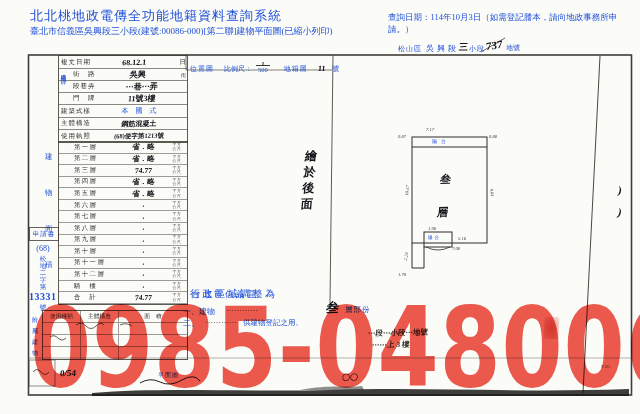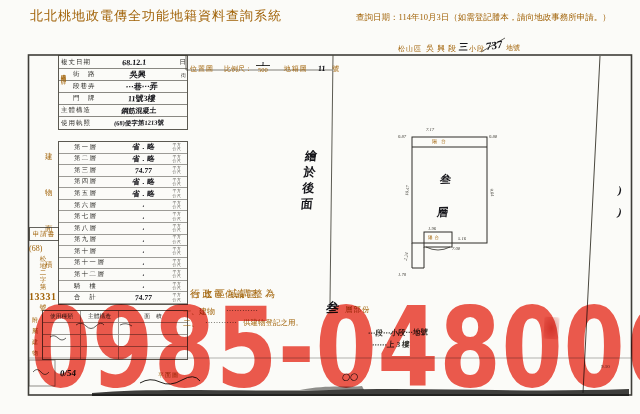--- a/index.html
+++ b/index.html
@@ -1,19 +1,19 @@
 <!DOCTYPE html>
 <html><head>
 <meta charset="utf-8">
 <style>
   html,body{margin:0;padding:0;background:#fbfbf8;}
   #page{position:relative;width:640px;height:414px;overflow:hidden;background:#fbfbf8;
         font-family:"Liberation Serif",serif;color:#2c2b27;}
   .abs{position:absolute;}
-  .p{font-family:"Liberation Serif",serif;color:#a16207;}
+  .p{font-family:"Liberation Serif",serif;color:#1d4ed8;}
   .hw{font-family:"Liberation Serif",serif;color:#15151a;font-weight:700;transform:skewX(-6deg) rotate(-1deg);}
   .vert span{display:block;text-align:center;}
   
   #upform{left:58px;top:55px;width:128px;border:1px solid rgba(62,60,52,.85);font-size:6.5px;}
   #upform .row{display:flex;align-items:center;border-bottom:1px solid rgba(62,60,52,.6);box-sizing:border-box;}
   #upform .lab{letter-spacing:1px;padding-left:2px;white-space:nowrap;}
   #upform .val{flex:1;text-align:center;font-size:8px;}
   
   #floors{left:58px;top:141px;width:128px;border:1px solid rgba(62,60,52,.85);}
   #floors .frow{display:flex;align-items:center;height:11.57px;border-bottom:1px solid rgba(62,60,52,.5);box-sizing:border-box;}
@@ -33,21 +33,22 @@
   #seal{left:544px;top:317px;width:15px;height:22px;z-index:8;transform:rotate(3deg);
      background:radial-gradient(rgba(205,62,48,.55),rgba(205,62,48,.12));filter:blur(.5px);border-radius:2px;}
   .dim{font-size:4.6px;color:#3a3831;font-style:italic;white-space:nowrap;}
 </style>
 </head>
 <body>
 
 <div id="page">
 
   <div class="abs p" style="left:30px;top:7px;font-size:13px;letter-spacing:1px;">北北桃地政電傳全功能地籍資料查詢系統</div>
-  <div class="abs p" style="left:356px;top:12px;font-size:8.5px;">查詢日期：114年10月3日（如需登記謄本，請向地政事務所申請。）</div>
+  <div class="abs p" style="left:388px;top:12px;font-size:8.5px;">查詢日期：114年10月3日（如需登記謄本，請向地政事務所申請。）</div>
+  <div class="abs p" style="left:30px;top:25px;font-size:9px;">臺北市信義區吳興段三小段(建號:00086-000)[第二聯]建物平面圖(已縮小列印)</div>
 
   <svg class="abs" width="640" height="414" style="left:0;top:0;z-index:1;">
     <rect x="28.5" y="55" width="603" height="340" fill="none" stroke="#3f3e39" stroke-width="1.6"></rect>
     <line x1="333" y1="55" x2="330" y2="303" stroke="#4a483f" stroke-width="0.9"></line>
     <line x1="600" y1="56" x2="583" y2="393" stroke="#4a483f" stroke-width="1"></line>
     <line x1="186" y1="55" x2="186" y2="70" stroke="#4a483f" stroke-width="0.8"></line>
     <line x1="186" y1="70" x2="332" y2="70" stroke="#4a483f" stroke-width="0.7"></line>
     <line x1="28.5" y1="358" x2="631" y2="358" stroke="rgba(70,70,64,.5)" stroke-width="0.8"></line>
 
     <g fill="none" stroke="#2e2d28" stroke-width="1">
@@ -91,20 +92,24 @@
       <span class="lab" style="font-size:5px;">街</span>
     </div>
     <div class="row" style="height:12px;padding-left:12px;">
       <span class="lab">段巷弄</span>
       <span class="val hw">⋯巷⋯弄</span>
     </div>
     <div class="row" style="height:12px;padding-left:12px;">
       <span class="lab">門　牌</span>
       <span class="val hw">11號3樓</span>
     </div>
+    <div class="row" style="height:13px;">
+      <span class="lab">建築式樣</span>
+      <span class="val p" style="font-size:7px;">本　國　式</span>
+    </div>
     <div class="row" style="height:12px;">
       <span class="lab">主體構造</span>
       <span class="val hw" style="font-size:7px;">鋼筋混凝土</span>
     </div>
     <div class="row" style="height:12px;border-bottom:none;">
       <span class="lab">使用執照</span>
       <span class="val hw" style="font-size:6.5px;">(68)使字第1213號</span>
     </div>
   </div>
 
@@ -232,21 +237,21 @@
 
   <div class="abs vert p" style="left:45px;top:152px;font-size:7.5px;z-index:2;">
     <span style="margin-bottom:26px;">建</span>
     <span style="margin-bottom:26px;">物</span>
     <span style="margin-bottom:26px;">面</span>
     <span>積</span>
   </div>
 
   <div class="abs" style="left:29px;top:227px;z-index:2;">
     <div class="p" style="border:1px solid rgba(62,60,52,.8);width:28px;height:12px;font-size:6.5px;text-align:center;line-height:12px;letter-spacing:1px;">申請書</div>
-    <div class="p" style="font-size:8px;margin-top:3px;text-align:left;width:28px;">(68)</div>
+    <div class="p" style="font-size:8px;margin-top:3px;text-align:center;width:28px;">(68)</div>
     <div class="vert p" style="font-size:6.5px;line-height:7px;width:28px;margin-top:2px;">
       <span>松</span>
       <span>地</span>
       <span>二</span>
       <span>字</span>
       <span>第</span>
     </div>
     <div class="p" style="font-size:10px;font-weight:700;margin-top:1px;letter-spacing:.5px;">13331</div>
     <div class="p" style="font-size:7px;text-align:center;width:28px;margin-top:1px;">號</div>
   </div>

